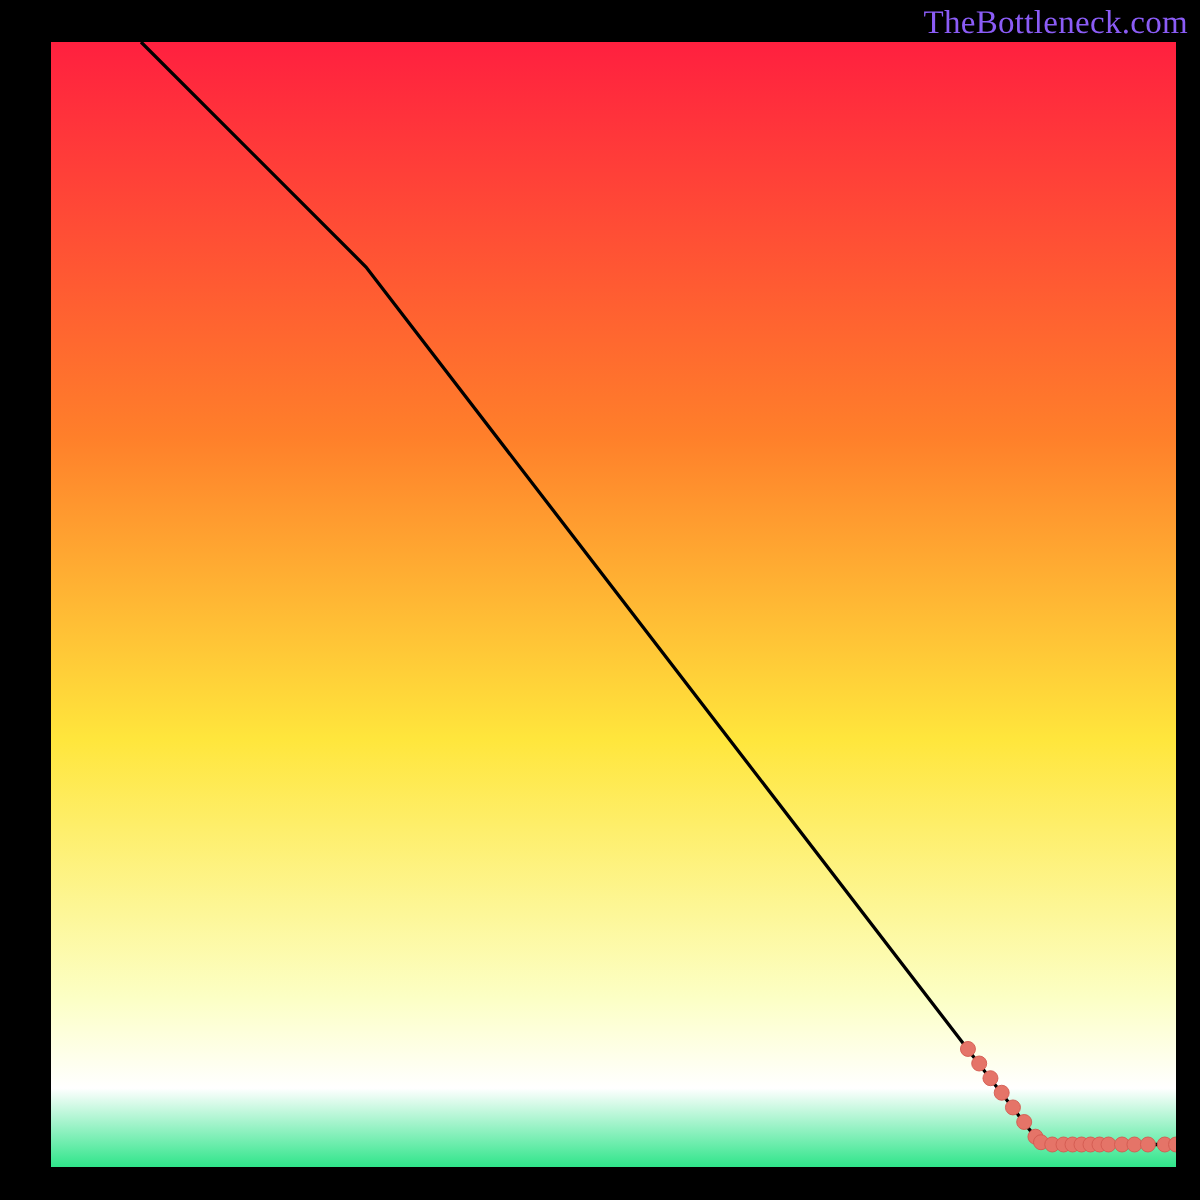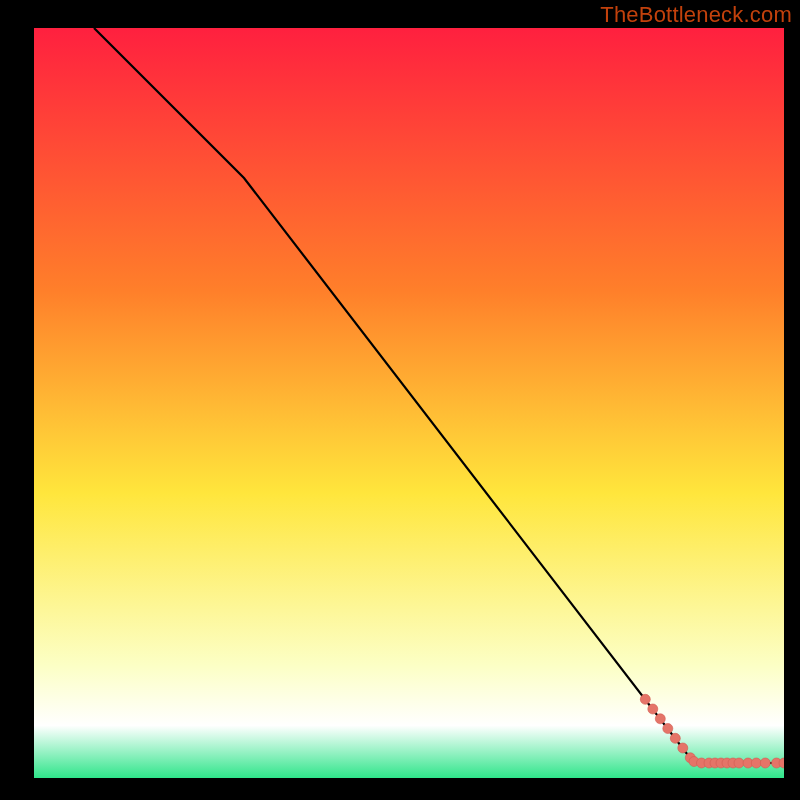--- a/index.html
+++ b/index.html
@@ -14,25 +14,26 @@
   .frame {
     position: relative;
     width: 800px;
     height: 800px;
     background: #000;
   }
   .watermark {
     position: absolute;
     top: 2px;
     right: 8px;
-    color: #c2410c;
+    color: #8b5cf6;
     font-size: 22px;
     font-weight: 500;
     letter-spacing: 0.2px;
     z-index: 5;
+    font-family: Liberation Serif, serif;
   }
   .plot-wrap {
     position: absolute;
     left: 34px;
     top: 28px;
     width: 750px;
     height: 750px;
   }
   svg {
     display: block;

